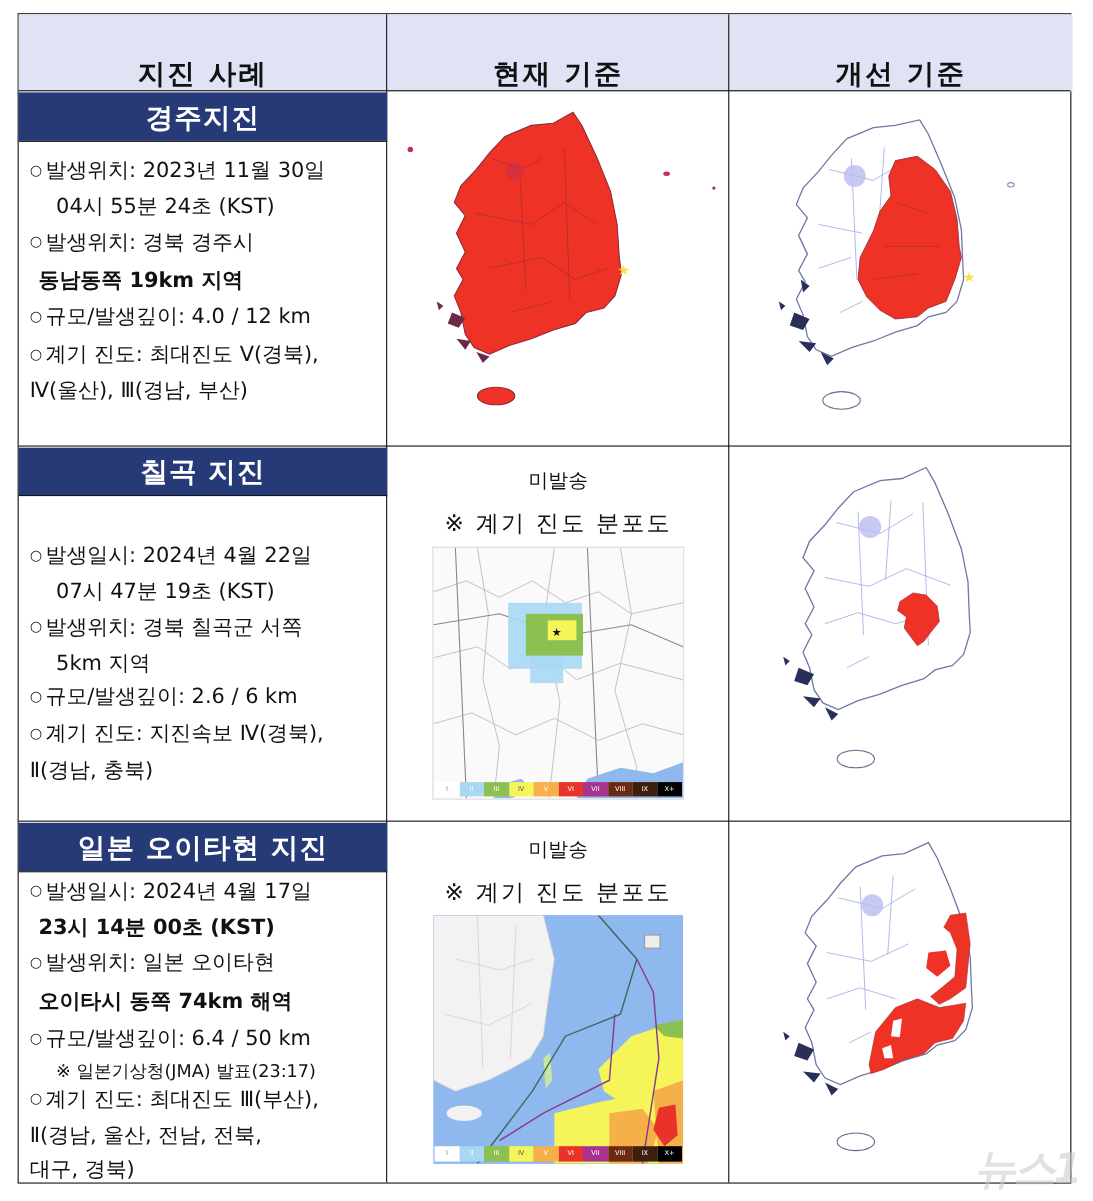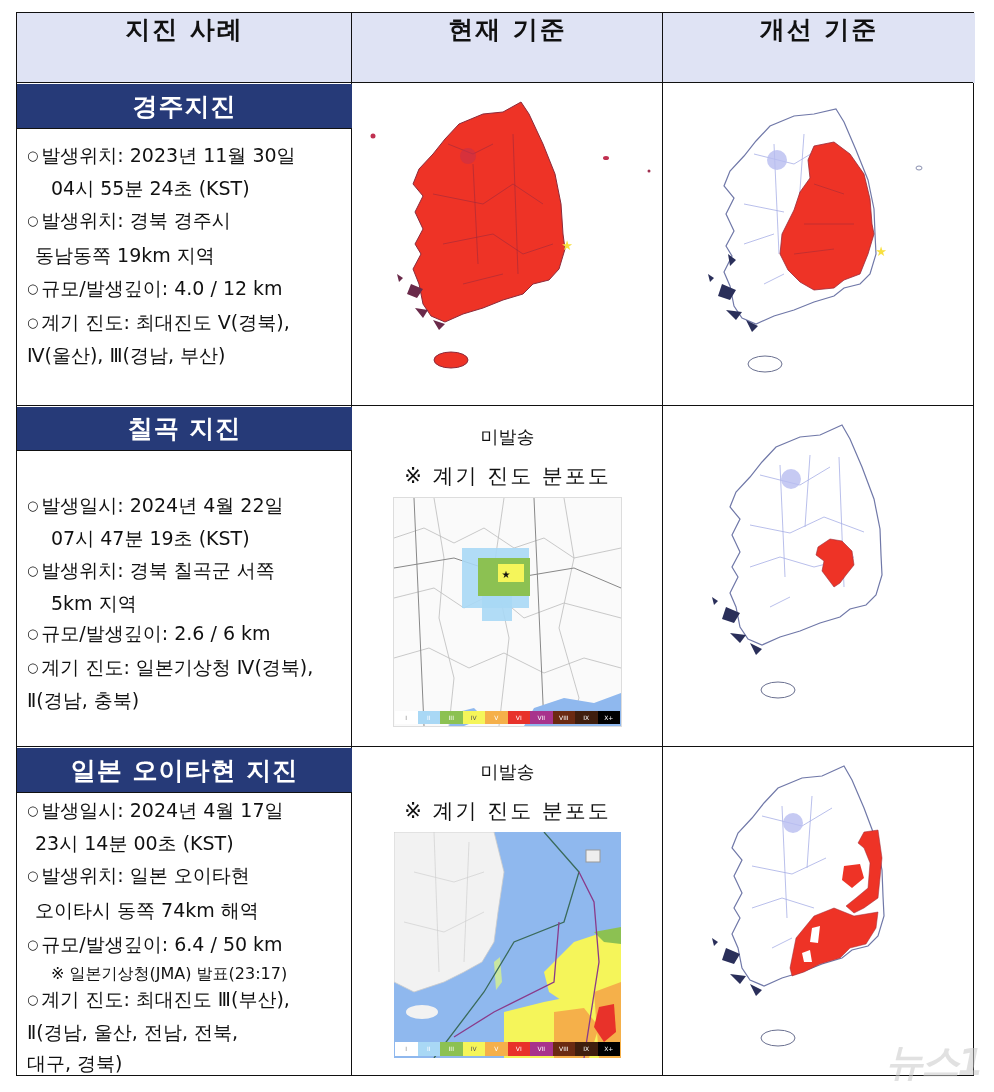--- a/index.html
+++ b/index.html
@@ -3,31 +3,31 @@
 <meta charset="utf-8">
 <style>
   html, body { margin:0; padding:0; background:#ffffff; }
   body { width:994px; height:1092px; position:relative; overflow:hidden;
          font-family:"DejaVu Sans", "Liberation Sans", sans-serif; color:#111; }
   .tbl { position:absolute; left:16px; top:12px; width:958px; height:1064px;
          border:1.5px solid #111; box-sizing:border-box; }
   .hline { position:absolute; left:0; right:0; height:0; border-top:1.5px solid #111; }
   .vline { position:absolute; top:0; bottom:0; width:0; border-left:1.5px solid #111; }
   .head-cell { position:absolute; top:0; height:70px; background:#dfe3f4;
-               display:flex; align-items:flex-start; justify-content:center;
+               display:flex; align-items:flex-end; justify-content:center;
                font-size:25px; font-weight:bold; letter-spacing:2px; color:#111; }
   .navy { position:absolute; left:0; width:335px; background:#263a78; color:#fff;
           display:flex; align-items:center; justify-content:center;
           font-size:25px; font-weight:bold; letter-spacing:1px; }
   .info { position:absolute; left:0; width:335px; box-sizing:border-box;
           padding:0 8px 0 10px; font-size:19px; line-height:33px; color:#111; }
   .info .ln { white-space:nowrap; }
   .info .bul::before { content:"○"; font-size:13px; margin-right:3px; position:relative; top:-2px; }
   .info .ind { padding-left:24px; }
-  .info .ind2 { padding-left:8px; }
+  .info .ind2 { padding-left:8px;font-weight:bold; }
   .info .note { font-size:16px; padding-left:24px; }
   .cell { position:absolute; overflow:hidden; }
   .cap1 { position:absolute; left:0; right:0; text-align:center; font-size:18px; color:#111; }
   .cap2 { position:absolute; left:0; right:0; text-align:center; font-size:21px; color:#111; letter-spacing:2px; }
   .legend { position:absolute; display:flex; height:13px; }
   .legend span { flex:1; font-size:6px; color:#fff; text-align:center; line-height:13px; overflow:hidden; }
   .watermark { position:absolute; right:12px; bottom:4px; font-size:38px; font-style:italic;
                font-weight:bold; color:rgba(200,200,200,0.55); letter-spacing:-2px; }
 </style>
 </head>
@@ -96,21 +96,21 @@
   <div class="navy" style="top:394px;height:43px;text-align:right;">
       <span>칠곡 지진</span>
     </div>
   <div class="hline" style="top:437px;width:335px;"></div>
   <div class="info" style="top:477px;">
     <div class="ln bul" style="line-height:31px">발생일시: 2024년  4월  22일</div>
     <div class="ln ind" style="line-height:31px">07시  47분  19초  (KST)</div>
     <div class="ln bul">발생위치: 경북  칠곡군  서쪽</div>
     <div class="ln ind" style="line-height:28px">5km  지역</div>
     <div class="ln bul">규모/발생깊이:  2.6  /  6  km</div>
-    <div class="ln bul" style="line-height:31px">계기  진도:  일본기상청  Ⅳ(경북),</div>
+    <div class="ln bul" style="line-height:31px">계기  진도:  지진속보  Ⅳ(경북),</div>
     <div class="ln" style="line-height:31px">Ⅱ(경남,  충북)</div>
   </div>
 
   <div class="cell" style="left:336px;top:394px;width:309px;height:339px;">
     <div class="cap1" style="top:18px;">미발송</div>
     <div class="cap2" style="top:55px;">※  계기  진도  분포도</div>
     <div style="position:absolute;left:40px;top:90px;width:227px;height:228px;background:#f7f7f7;border:1px solid #ddd;overflow:hidden;">
       <svg width="227" height="228" viewBox="0 0 227 228">
         <rect width="227" height="228" fill="#fafafa"></rect>
         <path d="M0,40 L30,30 L60,45 L90,30 L120,50 L150,40 L180,60 L227,50 M0,100 L40,90 L70,110 L100,95 L130,120 L170,105 L227,120 M0,160 L35,150 L75,170 L110,155 L150,175 L190,160 L227,170 M40,0 L50,60 L45,120 L60,180 L55,228 M110,0 L100,70 L115,140 L105,228 M170,0 L180,60 L165,130 L185,200 L175,228" fill="none" stroke="#bbb" stroke-width="0.8"></path>

